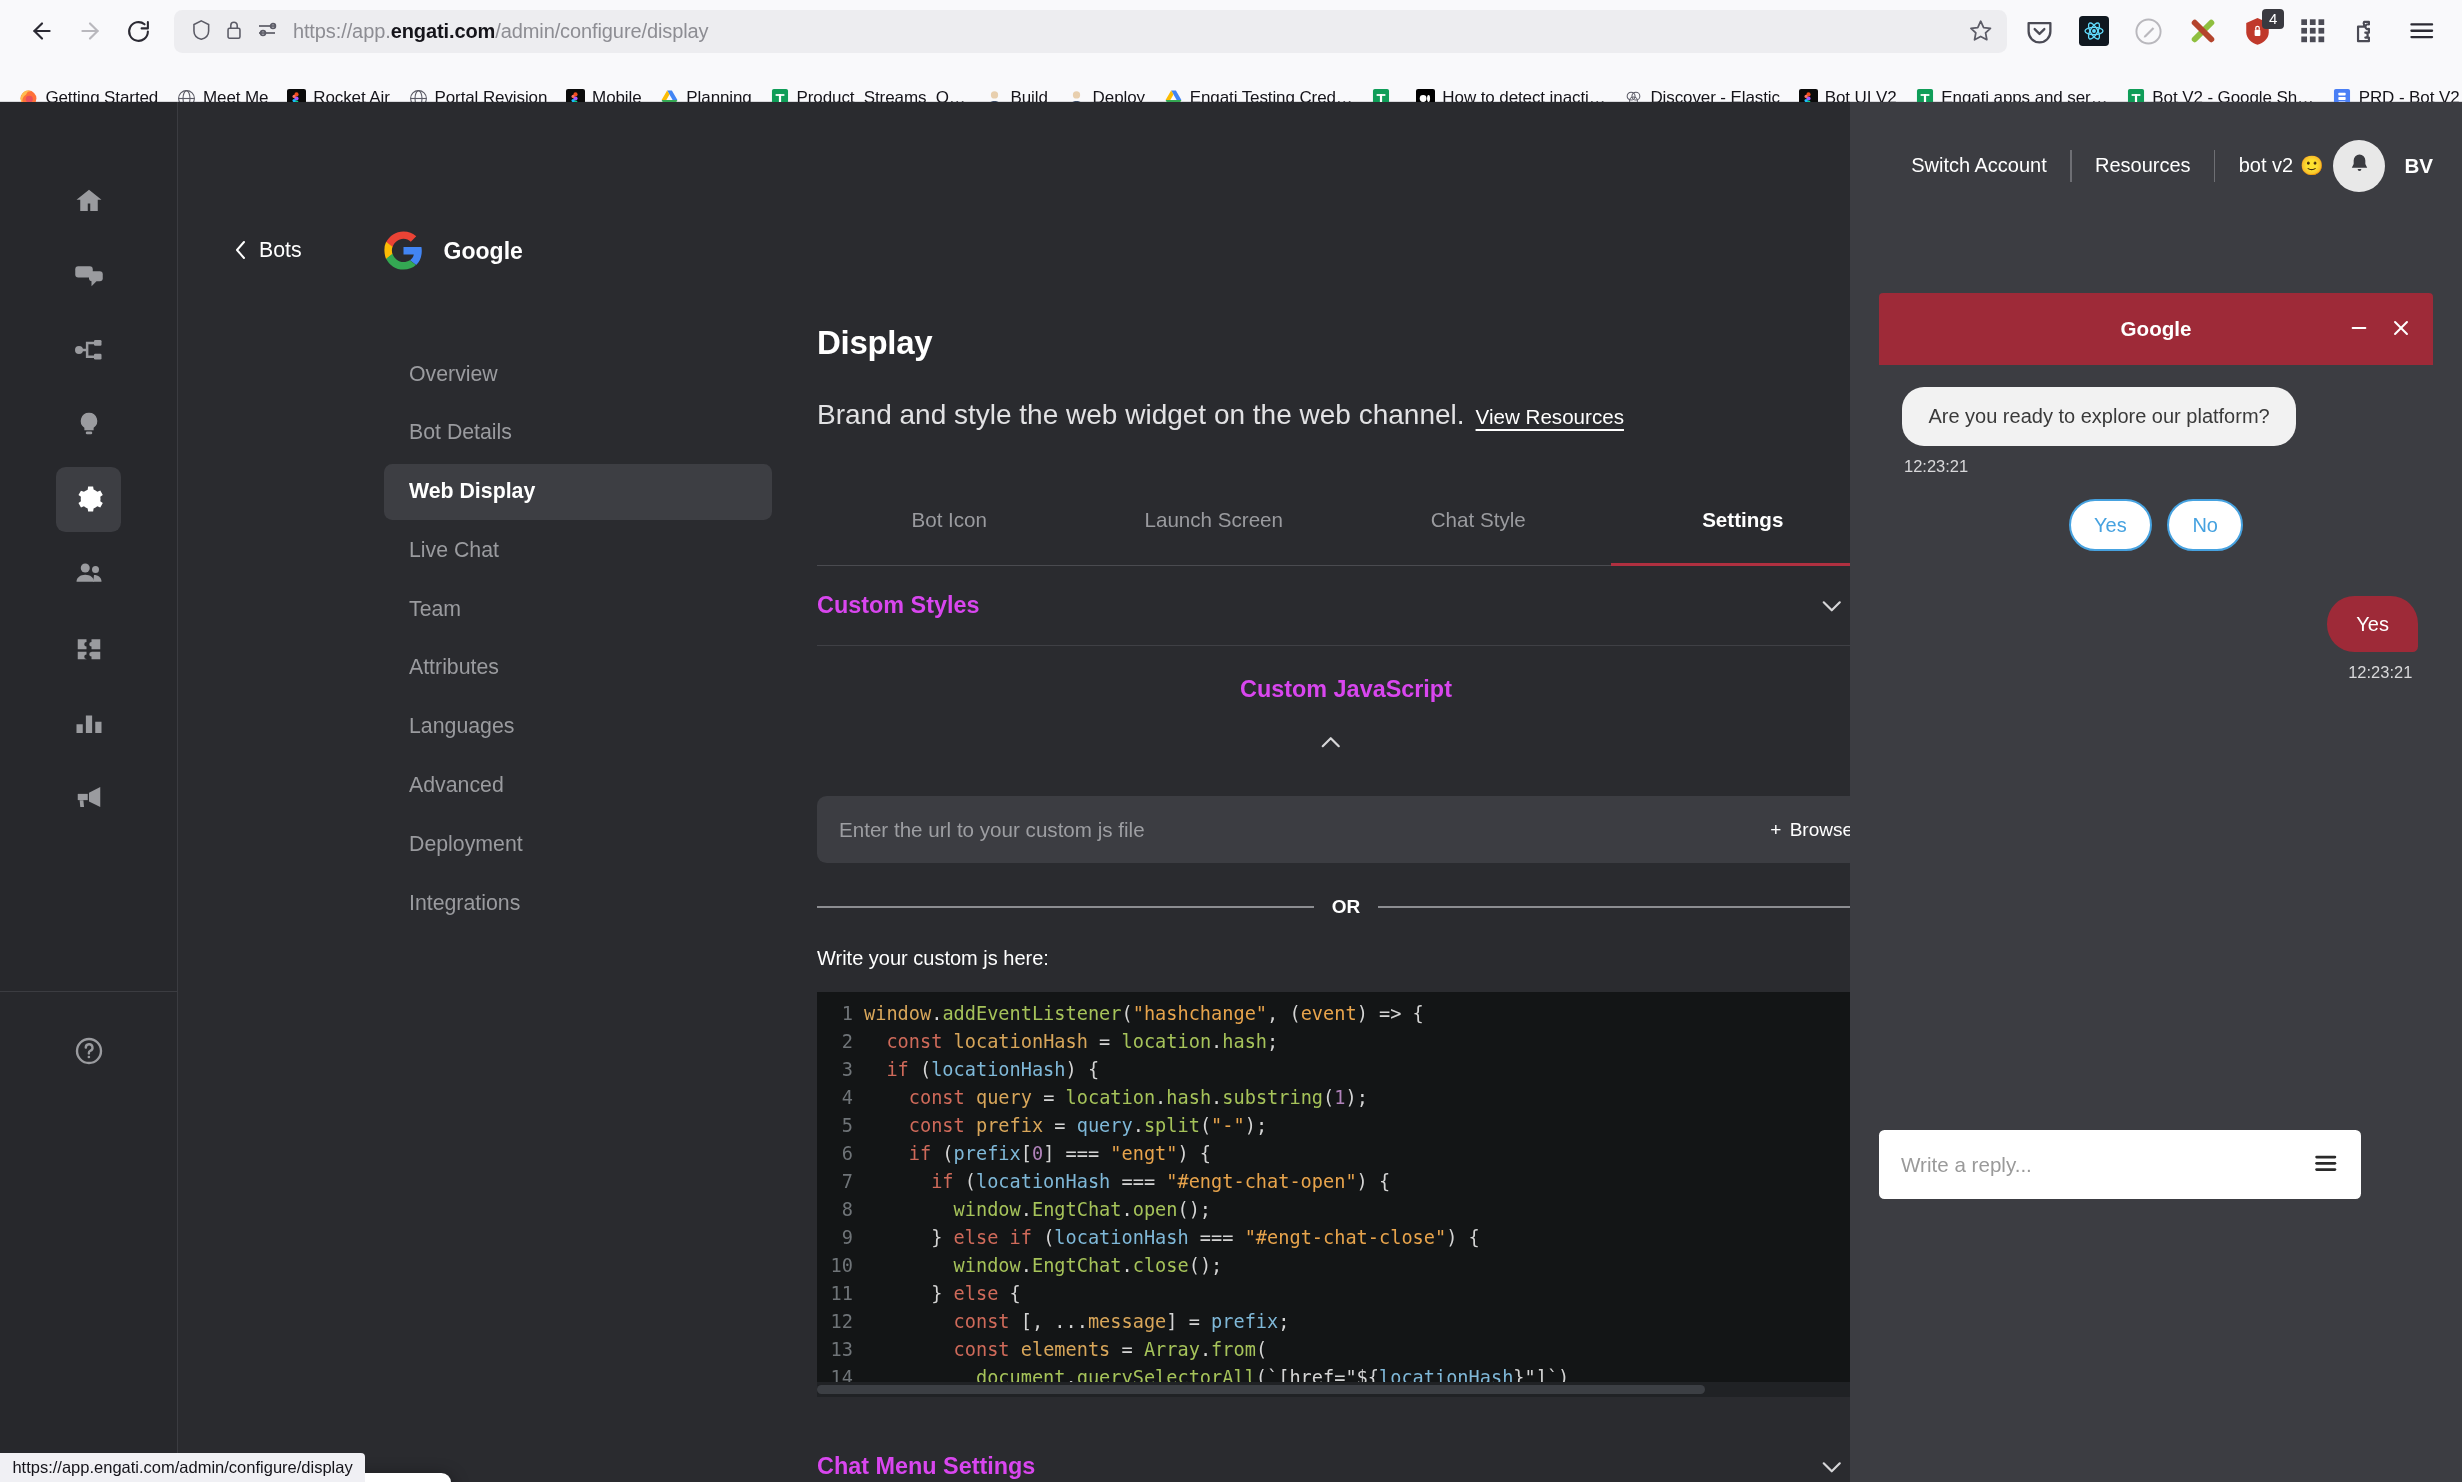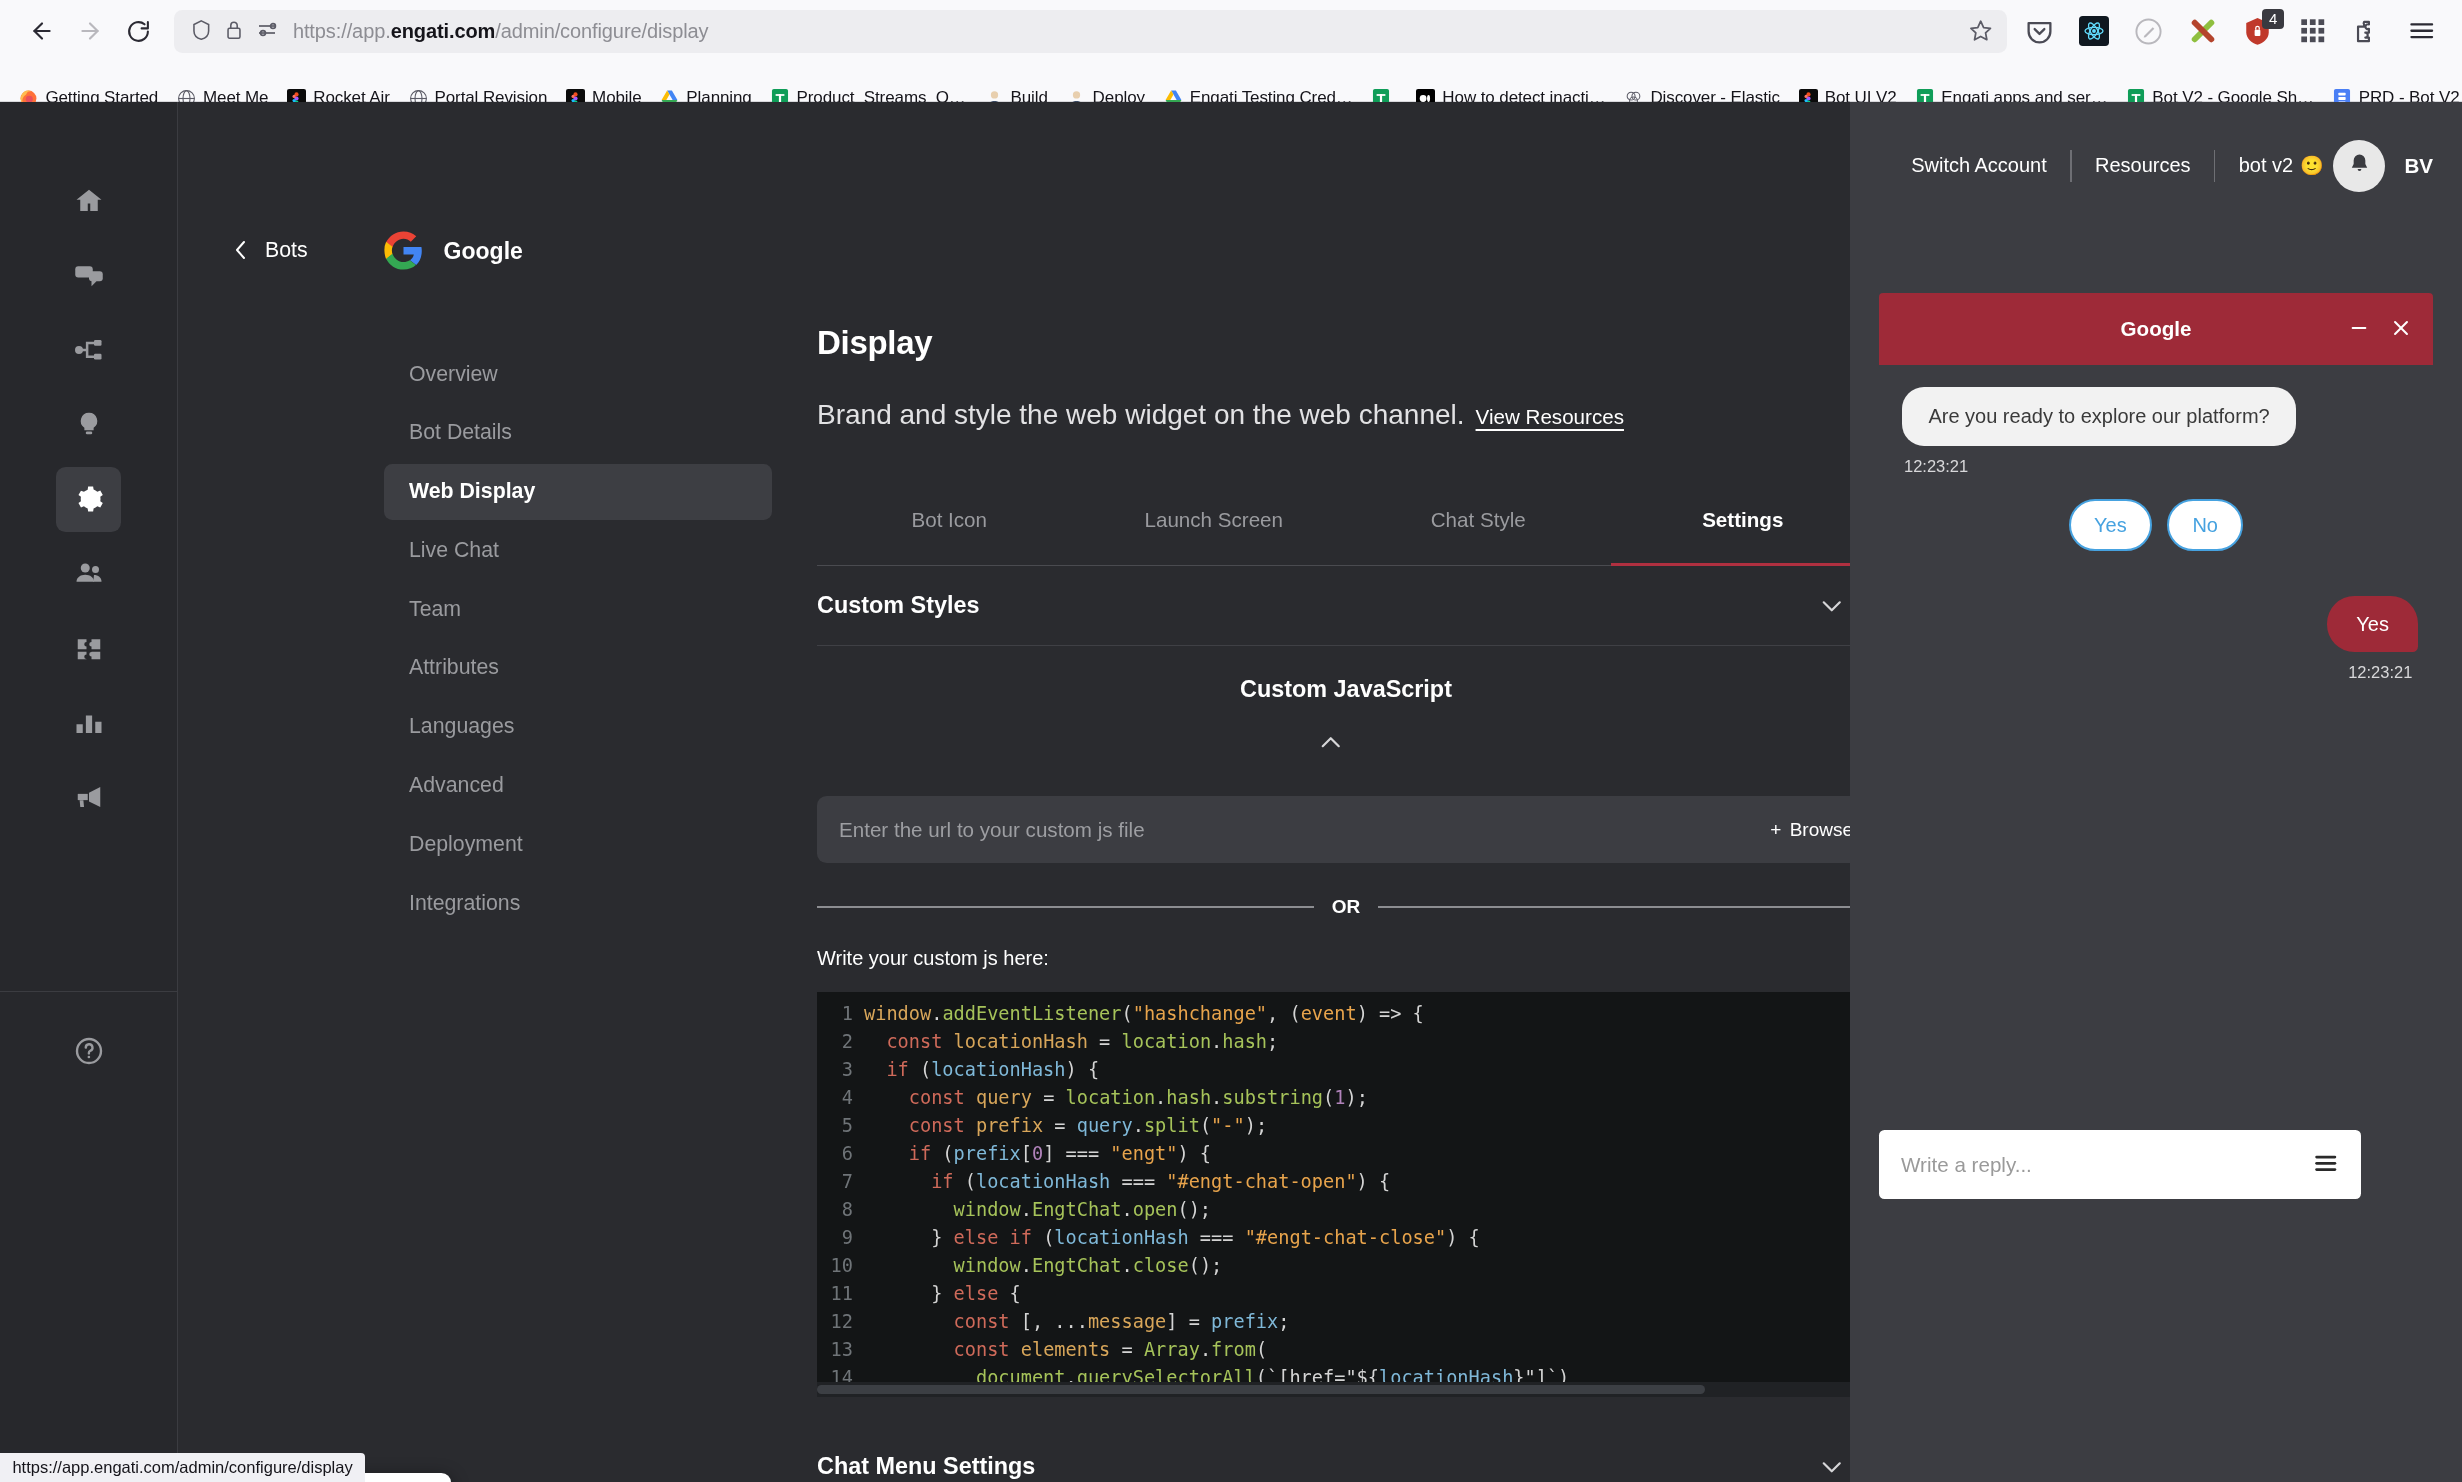--- a/index.html
+++ b/index.html
@@ -71,21 +71,21 @@
   #rail-divider { position: absolute; left: 0; top: 889px; width: 178px;
                   height: 0.7px; background: #3b3c41; }
   #rail-help { position: absolute; left: 0; top: 917px; width: 178px; }
 
   
   #bot-nav {
     position: absolute; left: 178px; top: 0; width: 1672px; height: 1381px;
   }
   #bots-back {
     position: absolute; left: 54px; top: 136px; display: flex;
-    align-items: center; gap: 15px;
+    align-items: center; gap: 9px;
   }
   #bots-back-label { font-size: 21.3px; color: #ffffff; font-weight: 400; }
   #bot-header {
     position: absolute; left: 206px; top: 129px; display: flex;
     align-items: center; gap: 20.6px;
   }
   #bot-name { font-size: 23px; color: #ffffff; font-weight: 700; }
   #bot-menu { position: absolute; left: 206px; top: 244px; width: 388px; }
   .bot-menu-item {
     height: 56px; display: flex; align-items: center; padding-left: 25px;
@@ -109,21 +109,21 @@
   .tab.active { color: #ffffff; font-weight: 700; }
   .tab.active::after {
     content: ""; position: absolute; left: 0; right: 0; bottom: -1.4px;
     height: 3.4px; background: #b03040;
   }
 
   .section-head {
     width: 1058px; height: 80px; display: flex; align-items: center;
     justify-content: space-between; border-bottom: 0.7px solid #3f4045;
   }
-  .section-title { font-size: 23.4px; color: #ffffff; font-weight: 700; text-align: right; }
+  .section-title { font-size: 23.4px; color: #d946ef; font-weight: 700; text-align: right; }
   .chev { width: 27.5px; height: 27.5px; margin-right: 30px; }
 
   #js-url-field {
     margin-top: 40px; width: 1058px; height: 67px; background: #3c3d42;
     border-radius: 9.6px; display: flex; align-items: center;
     justify-content: space-between; padding: 0 22px;
   }
   #js-url-placeholder { font-size: 20.6px; color: #9d9ea2; }
   #browse-btn { font-size: 19px; color: #ffffff; display: flex;
                 align-items: center; gap: 8.3px; }

